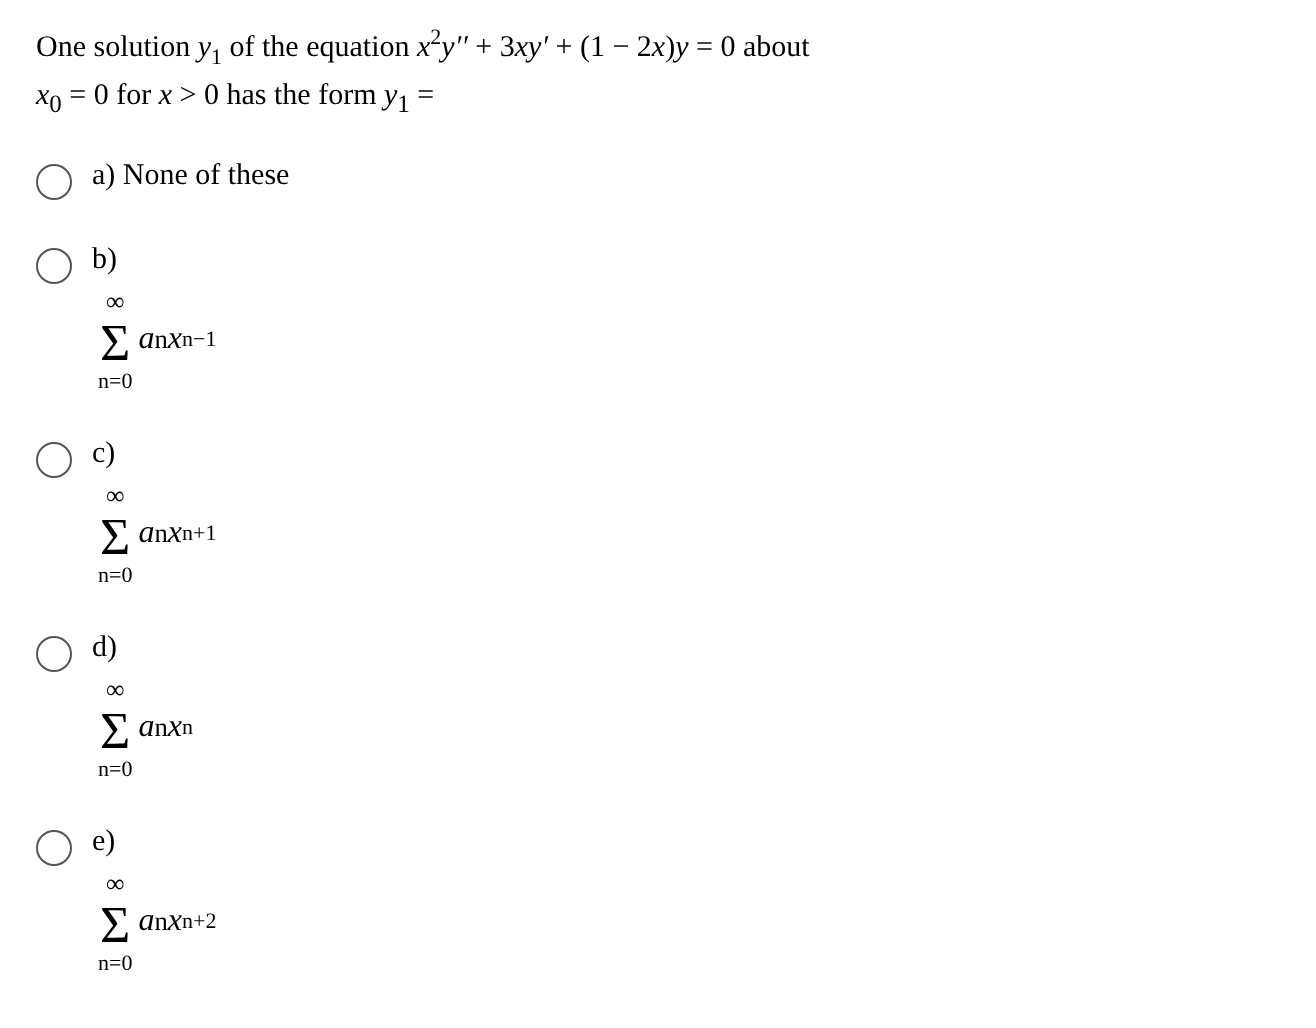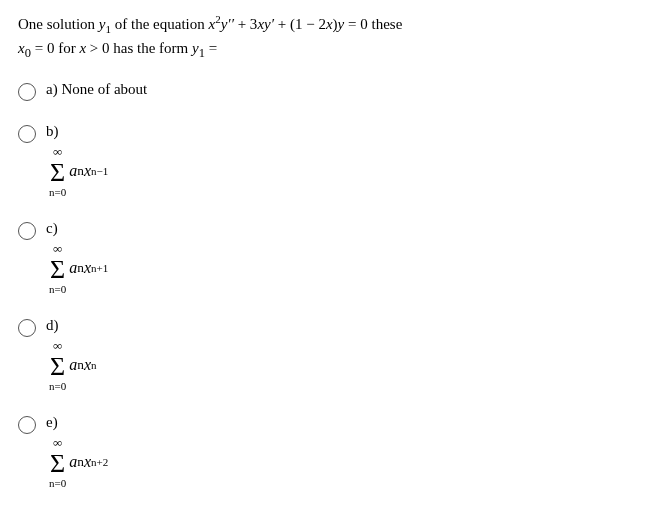--- a/index.html
+++ b/index.html
@@ -118,32 +118,32 @@
 </head>
 <body>
 
 <div>
   <div class="question-text">
     One solution <span class="italic">y</span><sub class="subscript">1</sub>
     of the equation
     <span class="italic">x</span><sup>2</sup><span class="italic">y</span><span class="italic">′′</span>
     + 3<span class="italic">x</span><span class="italic">y</span><span class="italic">′</span>
     + (1 − 2<span class="italic">x</span>)<span class="italic">y</span> = 0
-    <span>these</span><br>
+    <span>about</span><br>
     <span class="italic">x</span><sub>0</sub>
     = 0 for <span class="italic">x</span> &gt; 0 has the form
     <span class="italic">y</span><sub>1</sub> =
   </div>
 
   <ul class="options-list">
 
     <li class="option-item">
       <span class="option-radio"></span>
       <div class="option-content">
-        <span class="none-text">a) None of about</span>
+        <span class="none-text">a) None of these</span>
       </div>
     </li>
 
     <li class="option-item">
       <span class="option-radio"></span>
       <div class="option-content">
         <span class="option-label">b)</span>
         <div class="formula-row">
           <div class="sum-container">
             <span class="sum-top">∞</span>

